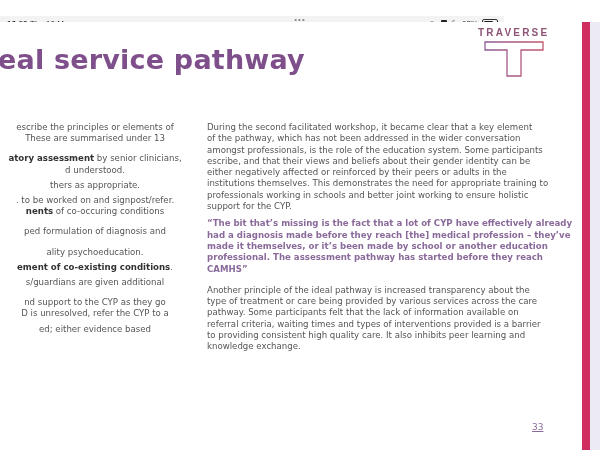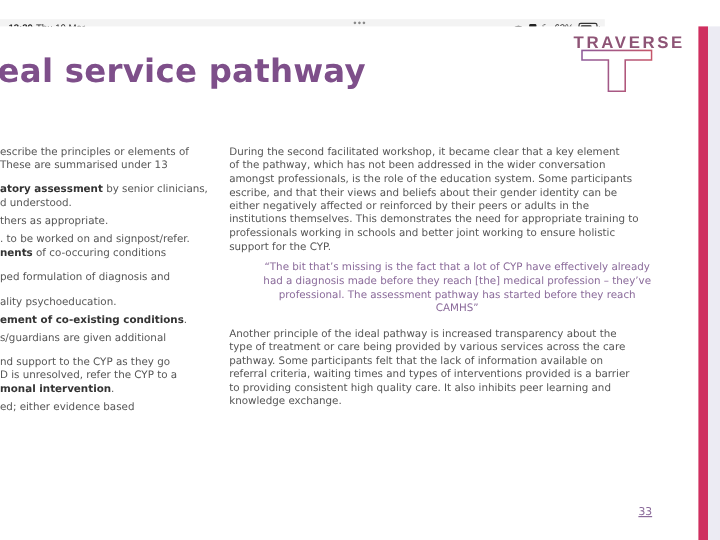--- a/index.html
+++ b/index.html
@@ -24,33 +24,33 @@
 
     .page { position:absolute; left:0; top:22px; width:582px; height:428px; background:#ffffff; }
     .red-bar { position:absolute; left:582px; top:22px; width:8px; height:428px; background:#cf2f5f; }
     .lav-strip { position:absolute; left:590px; top:22px; width:10px; height:428px; background:#ecebf3; }
 
     .title {
       position:absolute; left:-2px; top:22px; font-size:27px; font-weight:bold;
       color:#7e4f8a; letter-spacing:0.2px; font-family:"DejaVu Sans", sans-serif;
     }
     .logo { position:absolute; left:478px; top:5px; width:70px; height:50px; }
-    .logo-text { position:absolute; left:0; top:0; width:70px; text-align:center; font-size:14px; font-weight:bold; letter-spacing:2.2px; color:#8e5476; font-family:"Liberation Sans", sans-serif; }
+    .logo-text { position:absolute; left:0; top:0; width:70px; text-align:center; font-size:10px; font-weight:bold; letter-spacing:2.2px; color:#8e5476; font-family:"Liberation Sans", sans-serif; }
     .logo svg { position:absolute; left:6px; top:14px; }
 
     .col-left { position:absolute; left:0; top:100px; width:190px; font-size:8.6px; color:#555; line-height:11.2px; }
-    .col-left p { margin:0; white-space:nowrap; }
+    .col-left p { margin:0; white-space:nowrap;text-align:center; }
     .col-left b { color:#333; }
     .gap-s { height:4px; }
     .gap-m { height:9px; }
 
-    .col-right { position:absolute; left:191px; top:100px; width:380px; font-size:8.6px; color:#555; line-height:11.3px; }
+    .col-right { position:absolute; left:207px; top:100px; width:380px; font-size:8.6px; color:#555; line-height:11.3px; }
     .col-right p { margin:0; white-space:nowrap; }
     .quote { color:#8a6a9a; text-align:center; margin-top:6px !important; }
-    .quote p { text-align:center; color:#8a6a9a; }
+    .quote p { text-align:left; color:#8a6a9a;font-weight:bold; }
     .para2 { margin-top:10px; }
 
     .page-num { position:absolute; left:532px; top:400px; font-size:9px; color:#8a6a9a;text-decoration:underline; }
   </style>
 </head>
 <body>
 
 <div class="statusbar">
   <span class="status-time">13:29</span>
   <span class="status-date">Thu 10 Mar</span>
@@ -103,39 +103,39 @@
     <p><span>ped formulation of diagnosis and</span></p>
     <div class="gap-m"></div>
     <p><span>ality psychoeducation.</span></p>
     <div class="gap-s"></div>
     <p><b>ement of co-existing conditions</b><span>.</span></p>
     <div class="gap-s"></div>
     <p><span>s/guardians are given additional</span></p>
     <div class="gap-m"></div>
     <p><span>nd support to the CYP as they go</span></p>
     <p><span>D is unresolved, refer the CYP to a</span></p>
-    <p><b>monal intervention</b><span>.</span></p>
     <div class="gap-s"></div>
     <p><span>ed; either evidence based</span></p>
   </div>
 
   <div class="col-right">
     <div>
       <p>During the second facilitated workshop, it became clear that a key element</p>
       <p>of the pathway, which has not been addressed in the wider conversation</p>
       <p>amongst professionals, is the role of the education system. Some participants</p>
       <p>escribe, and that their views and beliefs about their gender identity can be</p>
       <p>either negatively affected or reinforced by their peers or adults in the</p>
       <p>institutions themselves. This demonstrates the need for appropriate training to</p>
       <p>professionals working in schools and better joint working to ensure holistic</p>
       <p>support for the CYP.</p>
     </div>
     <div class="quote">
       <p>“The bit that’s missing is the fact that a lot of CYP  have effectively already</p>
       <p>had a diagnosis made before they reach [the] medical profession – they’ve</p>
+      <p>made it themselves, or it’s been made by school or another education</p>
       <p>professional.  The assessment pathway has started before they reach</p>
       <p>CAMHS”</p>
     </div>
     <div class="para2">
       <p>Another principle of the ideal pathway is increased transparency about the</p>
       <p>type of treatment or care being provided by various services across the care</p>
       <p>pathway. Some participants felt that the lack of information available on</p>
       <p>referral criteria, waiting times and types of interventions provided is a barrier</p>
       <p>to providing consistent high quality care. It also inhibits peer learning and</p>
       <p>knowledge exchange.</p>

